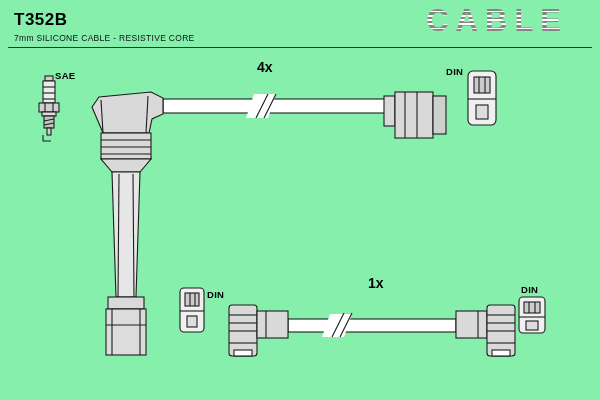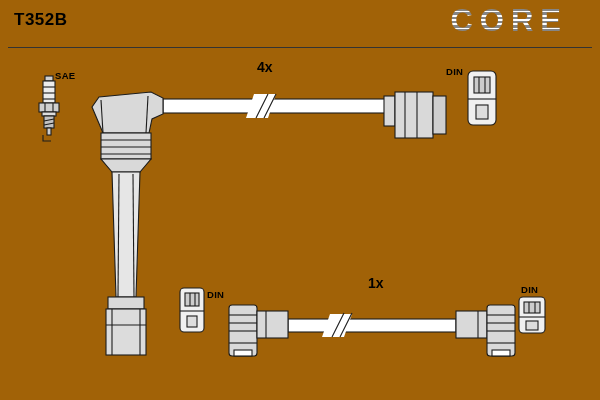--- a/index.html
+++ b/index.html
@@ -1,17 +1,17 @@
 <!DOCTYPE html>
 <html><head>
 <meta charset="utf-8">
 <style>
   html,body{margin:0;padding:0;background:#ffffff;}
   .page{
-    position:relative;width:600px;height:400px;background:#a16207;overflow:hidden;
+    position:relative;width:600px;height:400px;background:#86efac;overflow:hidden;
     font-family:"Liberation Sans",sans-serif;color:#111;
   }
   .code{
     position:absolute;top:10px;left:14px;
     font-size:17px;font-weight:bold;letter-spacing:.5px;color:#000;
   }
   .subtitle{
     position:absolute;top:33px;left:14px;
     font-size:8.5px;font-weight:normal;letter-spacing:.3px;color:#111;
   }
@@ -42,21 +42,22 @@
   .qty-bottom{top:275px;left:368px;}
   .din-bottom-right{top:284px;left:521px;}
   svg.canvas{position:absolute;top:0;left:0;}
 </style>
 </head>
 <body>
 
 <div class="page">
 
   <div class="code">T352B</div>
-  <div class="brand">CORE</div>
+  <div class="subtitle">7mm SILICONE CABLE - RESISTIVE CORE</div>
+  <div class="brand">CABLE</div>
   <div class="divider"></div>
 
   <svg class="canvas" width="600" height="400" viewBox="0 0 600 400">
     <g stroke="#1c1c1c" stroke-width="1.1" fill="none">
 
       <g>
         <rect x="45" y="76" width="8" height="5" fill="#cfcfcf"></rect>
         <rect x="43" y="81" width="12" height="22" fill="#ececec"></rect>
         <line x1="43" y1="87" x2="55" y2="87"></line>
         <line x1="43" y1="93" x2="55" y2="93"></line>

